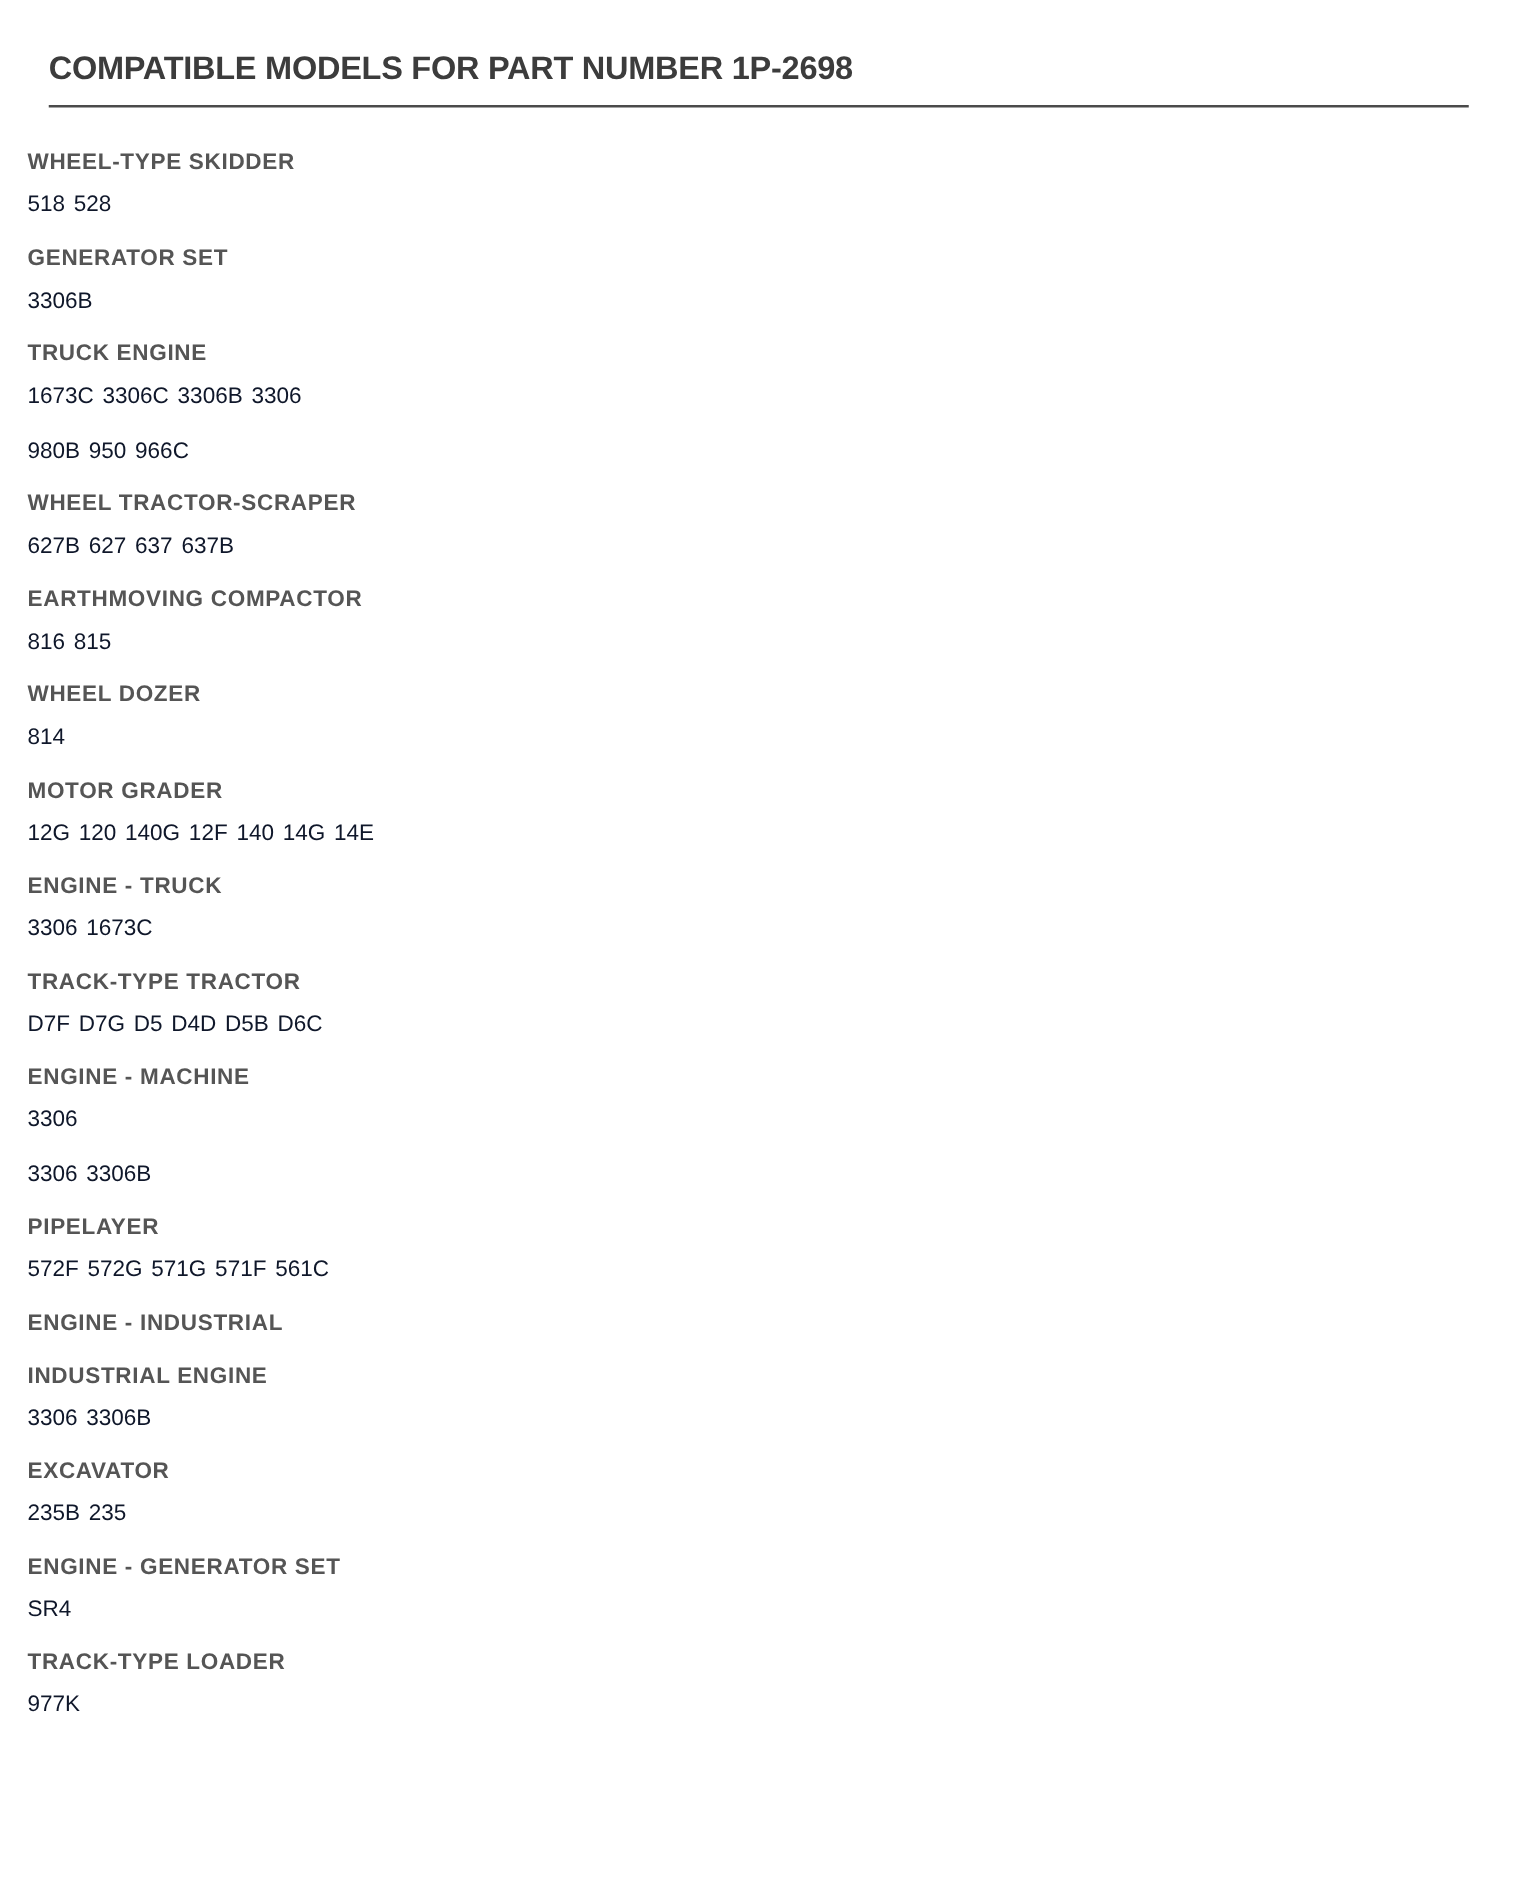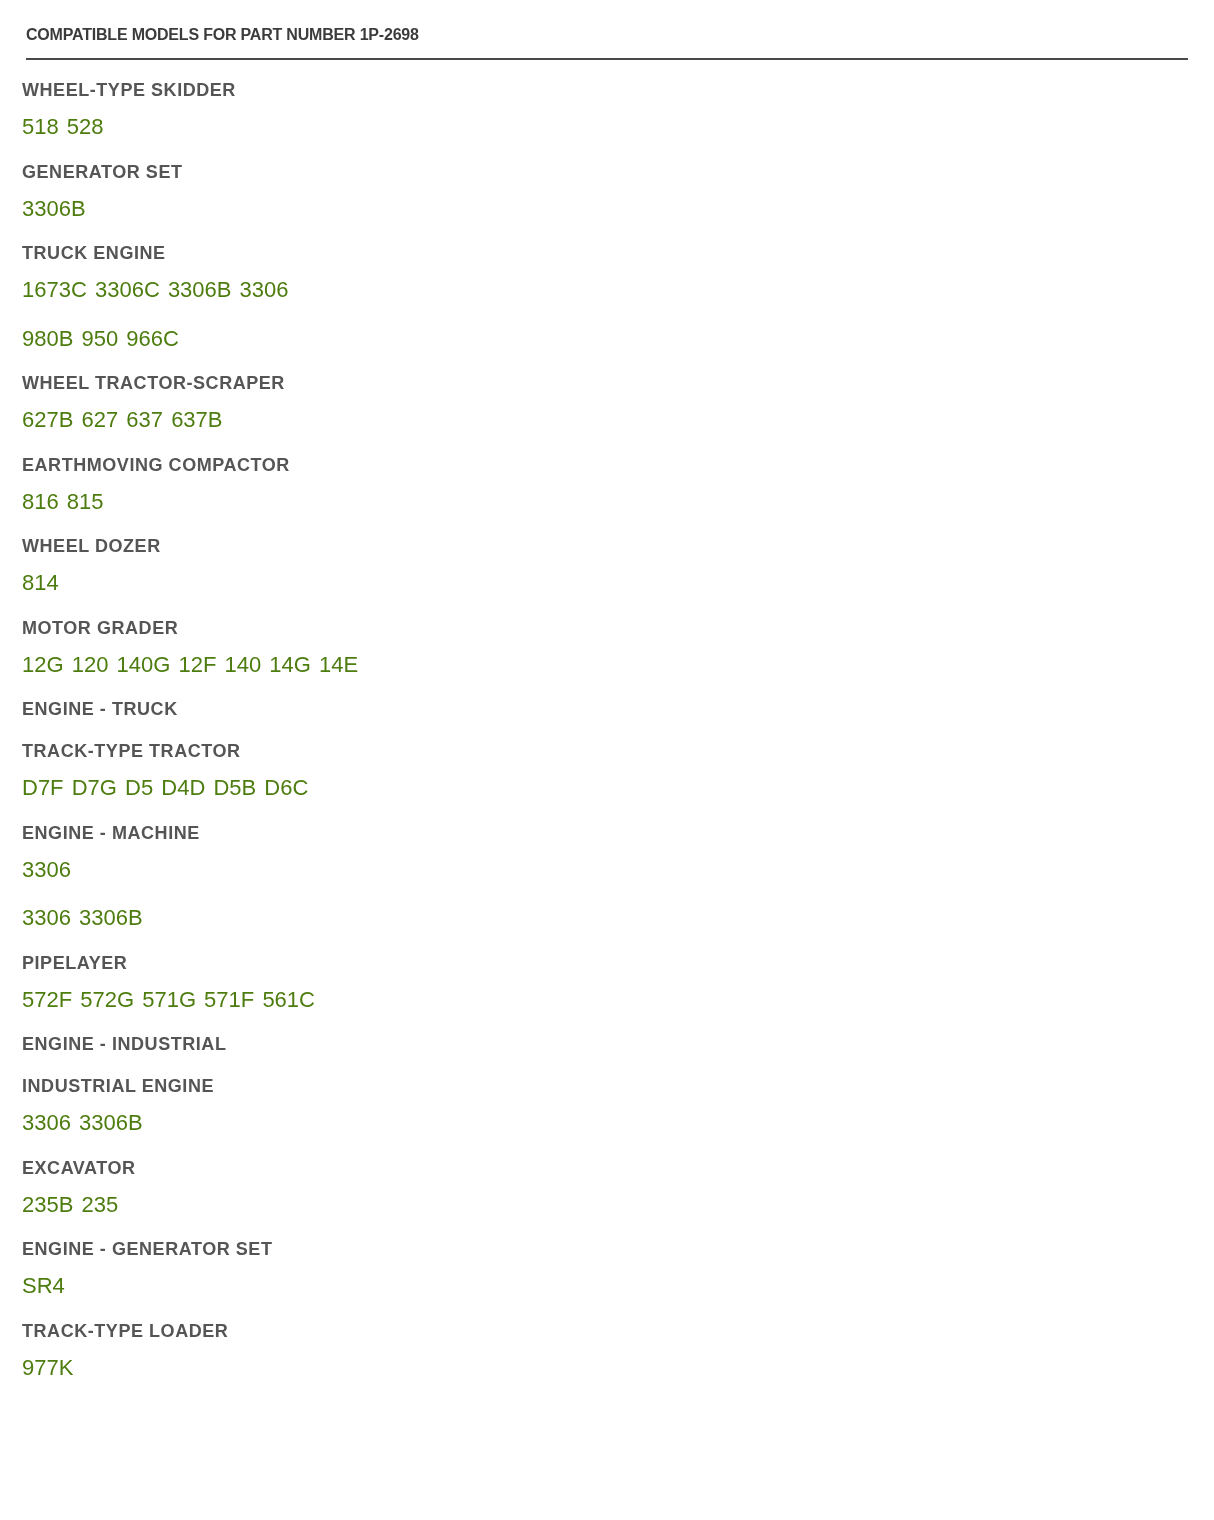--- a/index.html
+++ b/index.html
@@ -12,46 +12,46 @@
     min-height: 1520px;
     font-family: "Liberation Sans", sans-serif;
     -webkit-font-smoothing: antialiased;
   }
   .page {
     width: 1214px;
     box-sizing: border-box;
     padding: 0 22px;
   }
   .page-title {
-    font-size: 16px;
+    font-size: 26px;
     font-weight: bold;
     color: #3c3c3c;
     letter-spacing: -0.2px;
     padding: 22px 0 14px 0;
-    margin: 4px;
+    margin: 17px;
     border-bottom: 2px solid #4a4a4a;
     text-transform: uppercase;
   }
   .groups {
     padding-top: 16px;
   }
   .group {
     margin-bottom: 21px;
   }
   .group-title {
     font-size: 18px;
     font-weight: bold;
     color: #555555;
     letter-spacing: 0.55px;
     margin: 0 0 12px 0;
     text-transform: uppercase;
   }
   .group-models {
-    font-size: 22px;
-    color: #4d7c0f;
+    font-size: 18px;
+    color: #0f172a;
     line-height: 1.25;
     margin: 0;
     word-spacing: 2px;
   }
 </style>
 </head>
 <body>
 
 <div class="page">
   <h1 class="page-title">COMPATIBLE MODELS FOR PART NUMBER 1P-2698</h1>
@@ -83,20 +83,21 @@
       <div class="group">
         <div class="group-title">WHEEL DOZER</div>
         <div class="group-models">814</div>
       </div>
       <div class="group">
         <div class="group-title">MOTOR GRADER</div>
         <div class="group-models">12G 120 140G 12F 140 14G 14E</div>
       </div>
       <div class="group">
         <div class="group-title">ENGINE - TRUCK</div>
+        <div class="group-models">3306 1673C</div>
       </div>
       <div class="group">
         <div class="group-title">TRACK-TYPE TRACTOR</div>
         <div class="group-models">D7F D7G D5 D4D D5B D6C</div>
       </div>
       <div class="group">
         <div class="group-title">ENGINE - MACHINE</div>
         <div class="group-models">3306</div>
       </div>
       <div class="group">

